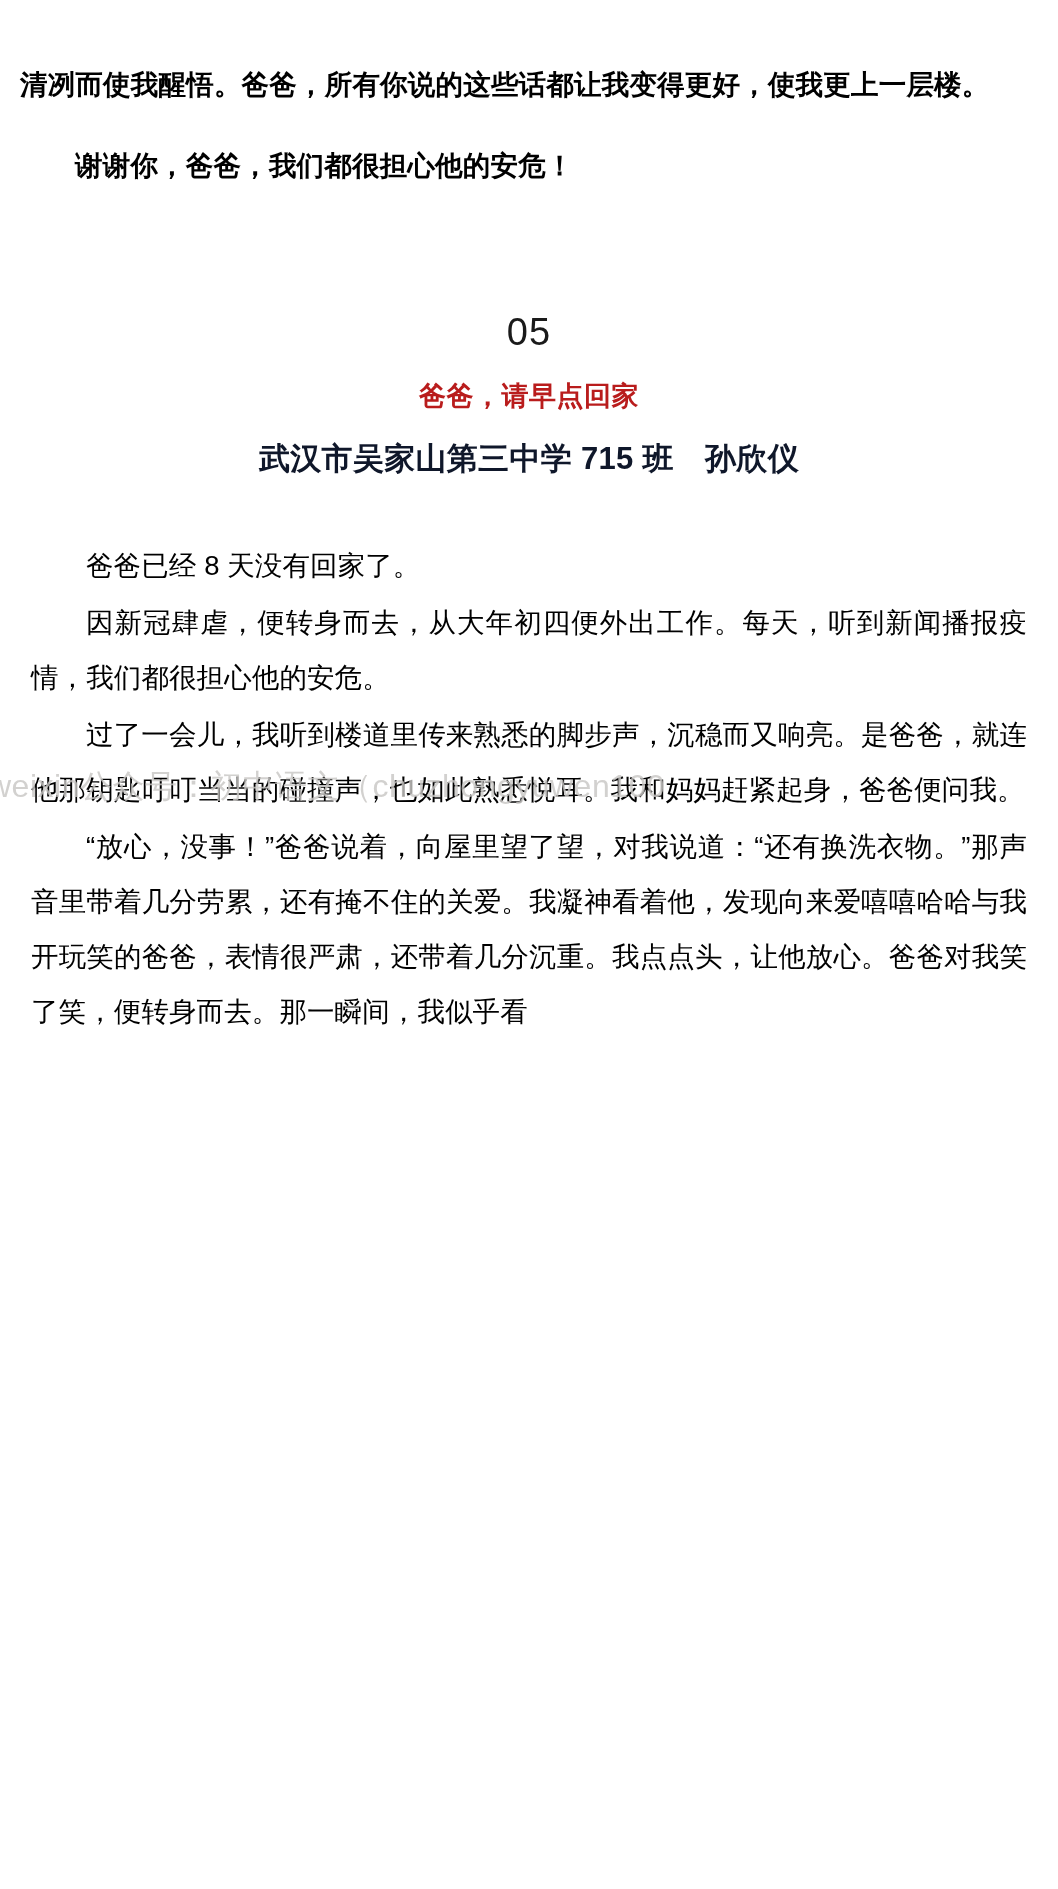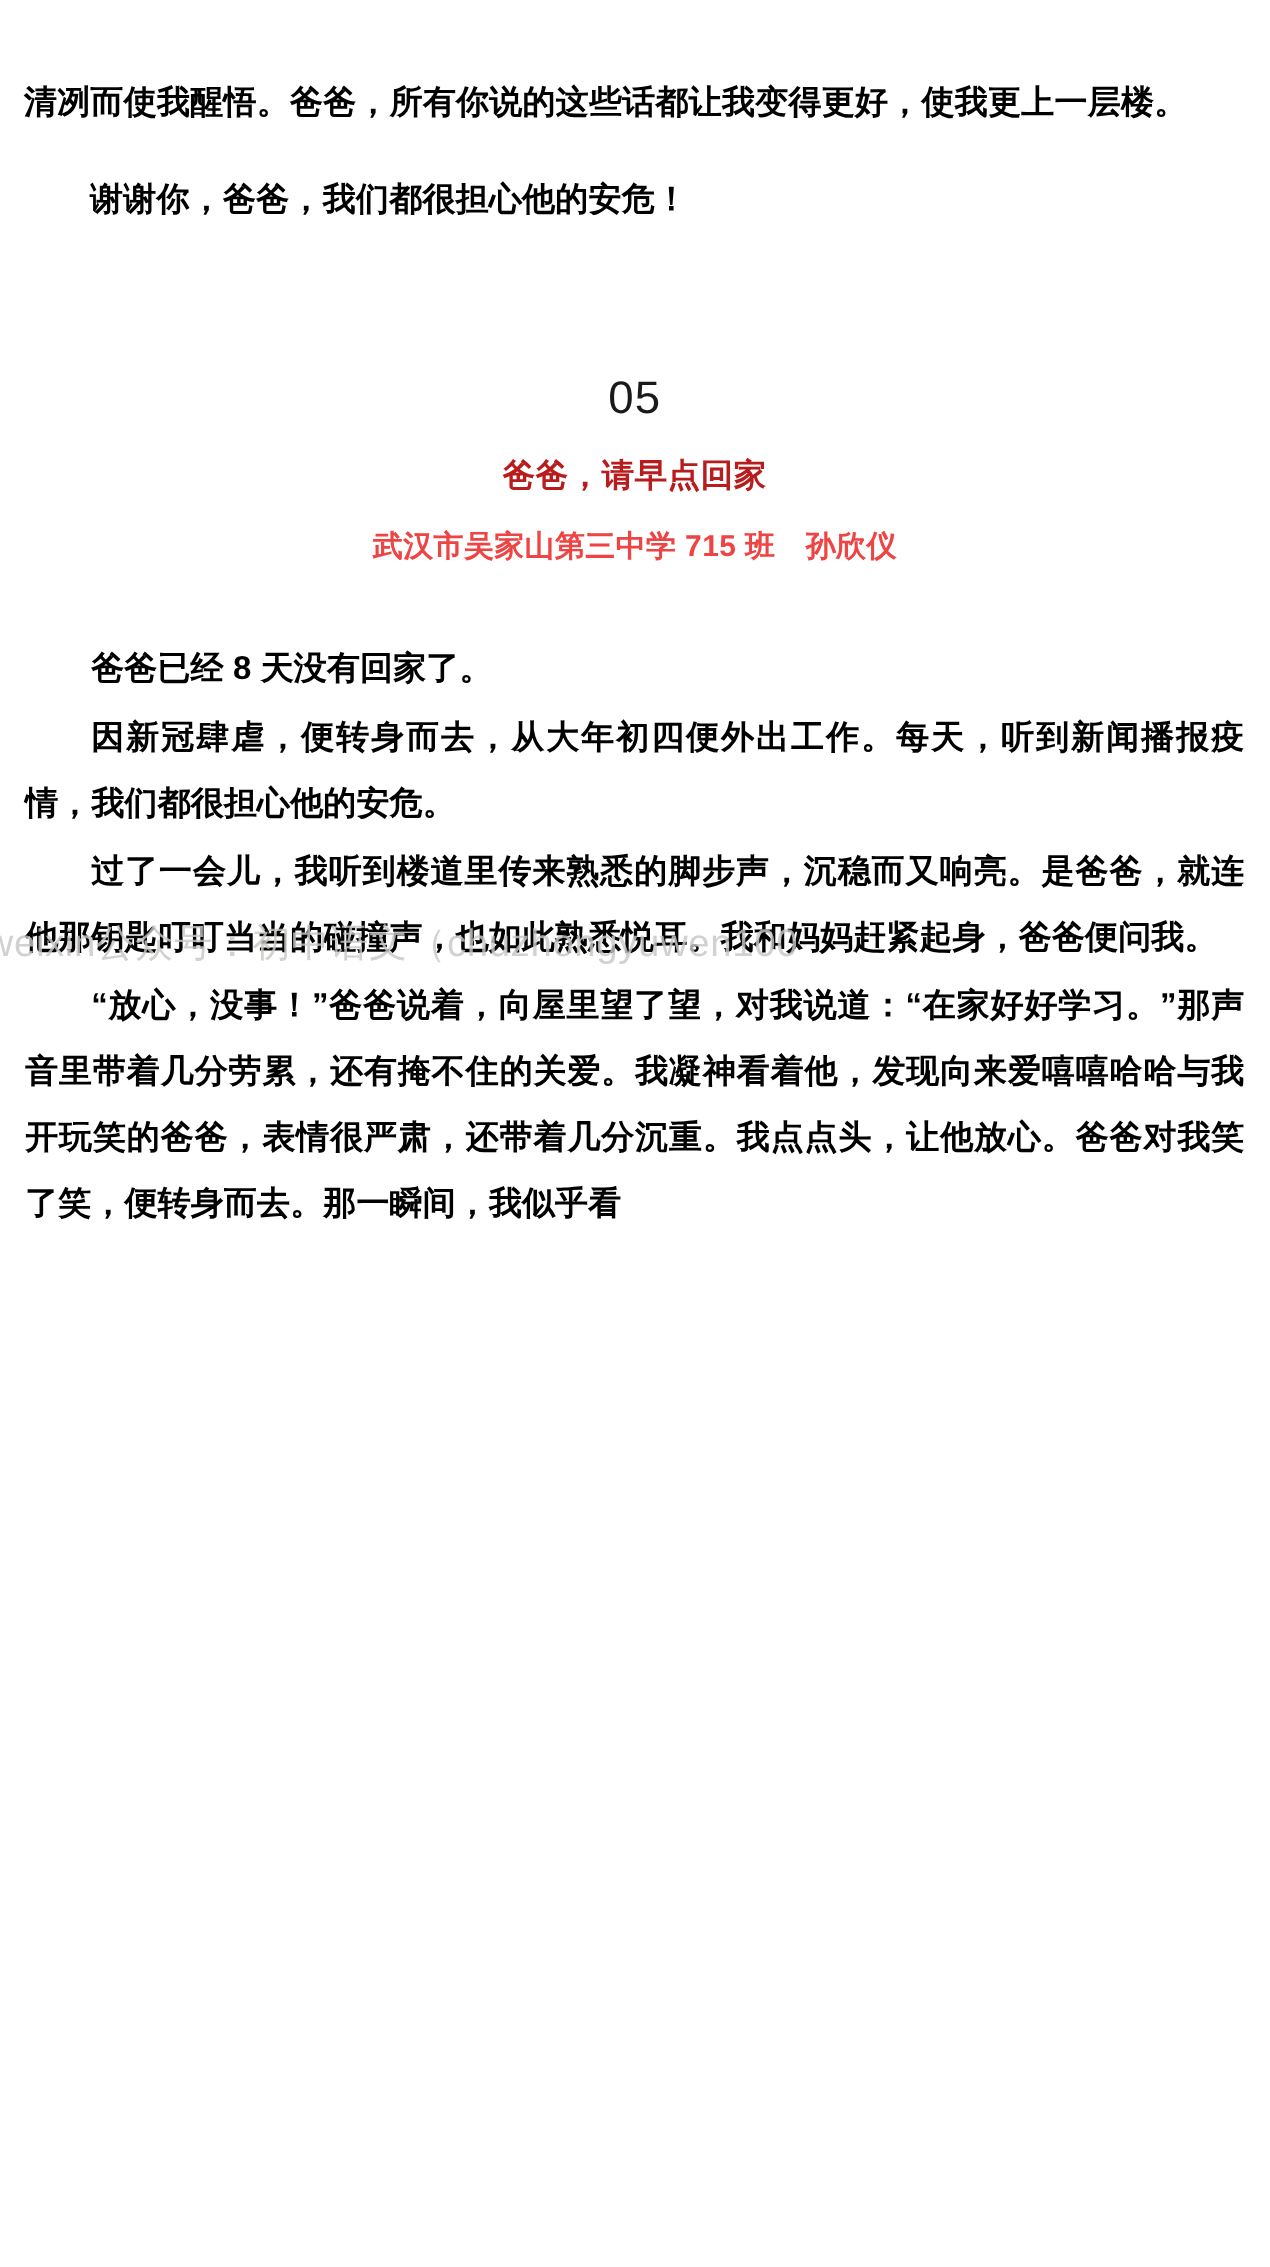--- a/index.html
+++ b/index.html
@@ -56,31 +56,30 @@
   }
   .article-title {
     margin-top: 24px;
     font-size: 27px;
     font-weight: bold;
     color: #b91c1c;
     letter-spacing: 0.5px;
   }
   .byline {
     margin-top: 24px;
-    font-size: 25px;
+    font-size: 31px;
     font-weight: bold;
-    color: #ef4444;
+    color: #0f172a;
     letter-spacing: 0.3px;
   }
 
   
   .body-copy {
     margin-top: 58px;
-    padding: 0 21px;
-    font-weight: bold;
+    padding: 0 31px;
   }
   .body-para {
     font-size: 27.5px;
     line-height: 55px;
     text-indent: 2em;
     text-align: justify;
     text-justify: inter-character;
     margin: 0 0 2px 0;
     letter-spacing: 0.1px;
   }
@@ -115,16 +114,16 @@
   <div class="section-head">
     <div class="section-number">05</div>
     <div class="article-title">爸爸，请早点回家</div>
     <div class="byline">武汉市吴家山第三中学 715 班　孙欣仪</div>
   </div>
 
   <div class="body-copy">
     <p class="body-para">爸爸已经 8 天没有回家了。</p>
     <p class="body-para">因新冠肆虐，便转身而去，从大年初四便外出工作。每天，听到新闻播报疫情，我们都很担心他的安危。</p>
     <p class="body-para">过了一会儿，我听到楼道里传来熟悉的脚步声，沉稳而又响亮。是爸爸，就连他那钥匙叮叮当当的碰撞声，也如此熟悉悦耳。我和妈妈赶紧起身，爸爸便问我。</p>
-    <p class="body-para">“放心，没事！”爸爸说着，向屋里望了望，对我说道：“在家好好学习。”那声音里带着几分劳累，还有掩不住的关爱。我凝神看着他，发现向来爱嘻嘻哈哈与我开玩笑的爸爸，表情很严肃，还带着几分沉重。我点点头，让他放心。爸爸对我笑了笑，便转身而去。那一瞬间，我似乎看</p>
+    <p class="body-para">“放心，没事！”爸爸说着，向屋里望了望，对我说道：“还有换洗衣物。”那声音里带着几分劳累，还有掩不住的关爱。我凝神看着他，发现向来爱嘻嘻哈哈与我开玩笑的爸爸，表情很严肃，还带着几分沉重。我点点头，让他放心。爸爸对我笑了笑，便转身而去。那一瞬间，我似乎看</p>
   </div>
 
 </div>
 
 </body></html>

